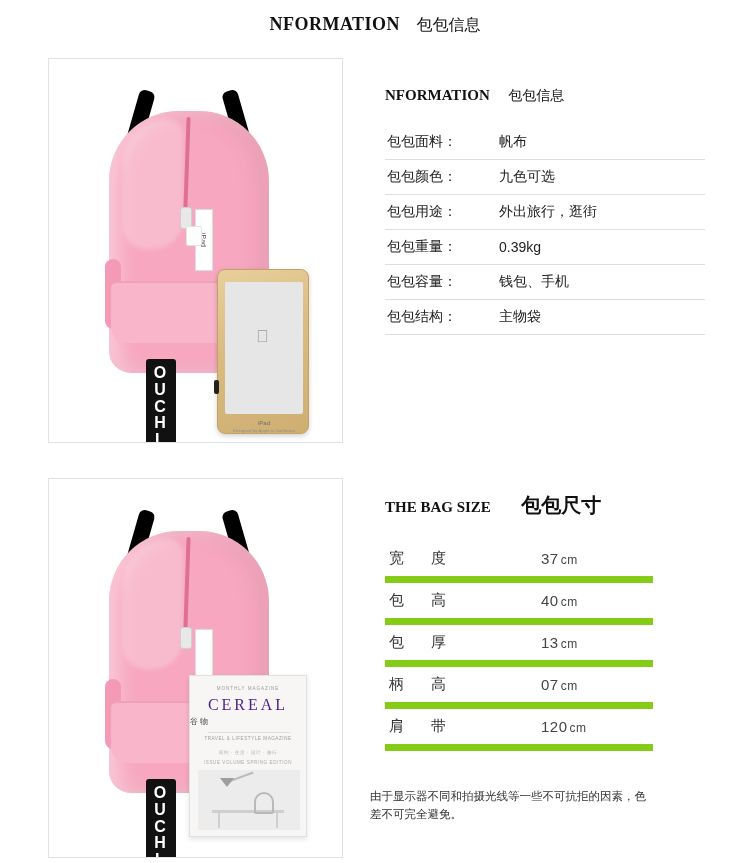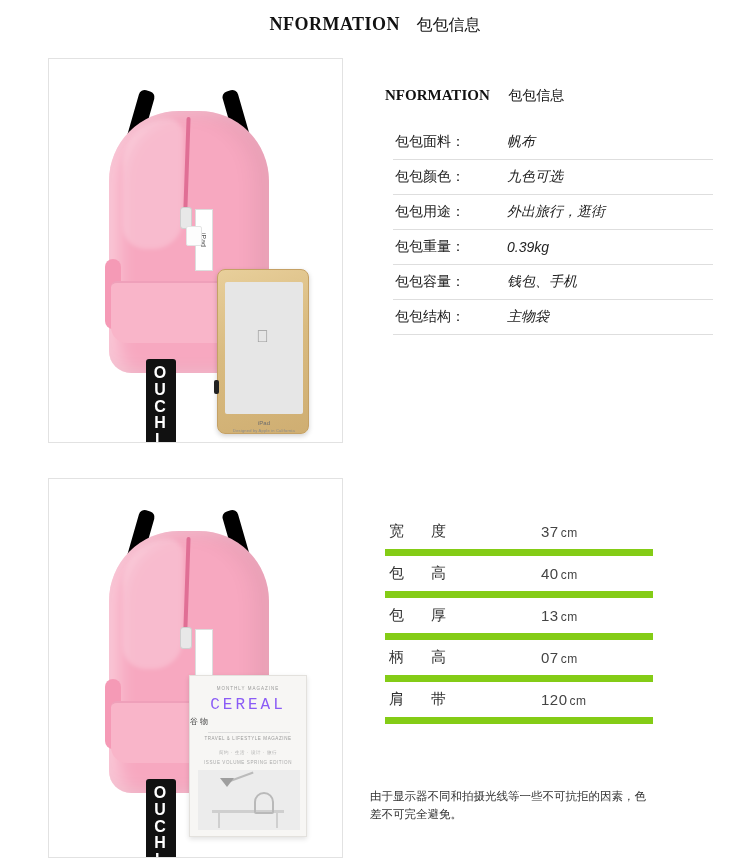--- a/index.html
+++ b/index.html
@@ -224,22 +224,22 @@
     border: 1px solid #e3e1dd;
     box-shadow: 0 2px 5px rgba(0,0,0,0.12);
   }
   .mag-sup {
     position: absolute; left: 0; top: 10px; width: 100%;
     text-align: center; font-size: 4.5px; letter-spacing: 1px; color: #999;
   }
   .mag-title {
     position: absolute; left: 0; top: 20px; width: 100%;
     text-align: center;
-    font-family: Liberation Mono, monospace;
-    font-size: 16px; letter-spacing: 3px; color: #8b5cf6;
+    font-family: Liberation Serif, serif;
+    font-size: 16px; letter-spacing: 3px; color: #4c1d95;
   }
   .mag-sub {
     position: absolute; left: 0; top: 40px; width: 100%;
     text-align: left; font-size: 8px; color: #444; letter-spacing: 2px;
   }
   .mag-line {
     position: absolute; left: 18px; top: 56px; width: 82px; height: 1px; background: #ddd;
   }
   .mag-small {
     position: absolute; left: 0; top: 60px; width: 100%;
@@ -310,31 +310,30 @@
   }
   .blk-head.size .cn {
     font-size: 20px;
     font-weight: bold;
     margin-left: 26px;
   }
 
   table.spec {
     border-collapse: collapse;
     width: 320px;
-    margin-left: 8px;
   }
   table.spec td {
     border-bottom: 1px solid #dedede;
     padding: 8px 0 8px 2px;
     font-size: 14px;
     color: #222;
     vertical-align: middle;
   }
   table.spec td.k { width: 112px; white-space: nowrap; }
-  table.spec td.v { color: #222; font-style: italic; }
+  table.spec td.v { color: #222; }
 
   .blk2 {
     position: absolute;
     left: 385px;
     top: 492px;
     width: 320px;
   }
   table.size {
     border-collapse: collapse;
     width: 268px;
@@ -481,20 +480,24 @@
         <span>U</span>
         <span>C</span>
         <span>H</span>
         <span>L</span>
 
       </div>
     </div>
   </div>
 
   <div class="blk2">
+    <div class="blk-head size">
+      <span class="en">THE BAG SIZE</span>
+      <span class="cn">包包尺寸</span>
+    </div>
     <table class="size">
       <tbody>
         <tr>
           <td class="k">宽　度</td>
           <td class="v"><span>37</span><span class="unit">cm</span></td>
         </tr>
         <tr>
           <td class="k">包　高</td>
           <td class="v"><span>40</span><span class="unit">cm</span></td>
         </tr>

